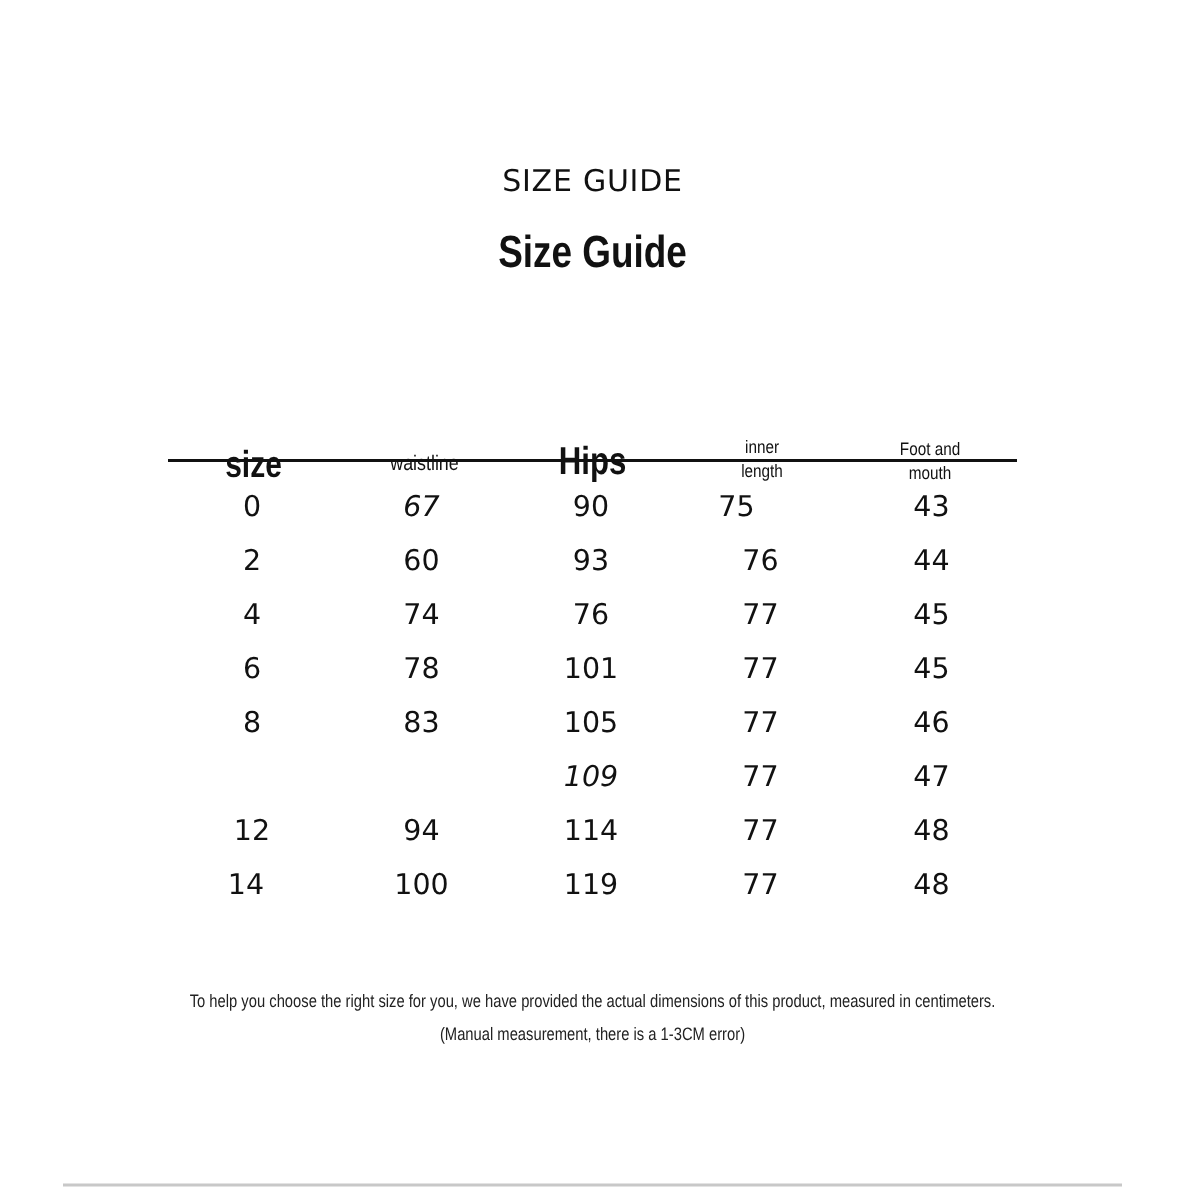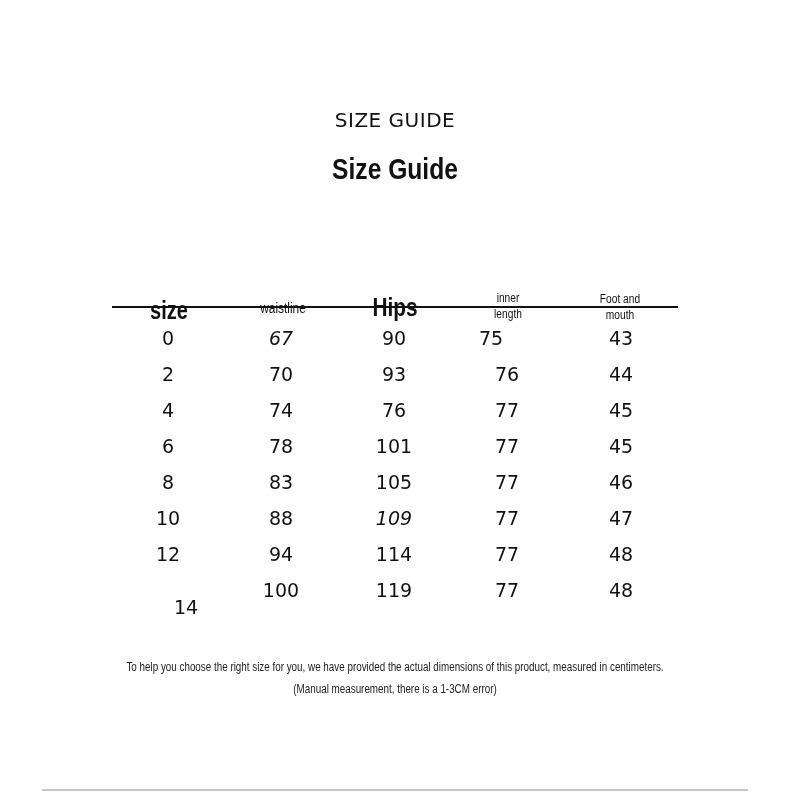--- a/index.html
+++ b/index.html
@@ -38,21 +38,21 @@
 
 <div class="row" style="top:320px;">
   <div class="cell" style="left:6px;">0</div>
   <div class="cell" style="left:119px;font-style:italic;">67</div>
   <div class="cell" style="left:232px;text-align:center;">90</div>
   <div class="cell" style="left:329px;">75</div>
   <div class="cell" style="left:459px;">43</div>
 </div>
 <div class="row" style="top:356px;">
   <div class="cell" style="left:6px;">2</div>
-  <div class="cell" style="left:119px;">70</div>
+  <div class="cell" style="left:119px;">60</div>
   <div class="cell" style="left:232px;">93</div>
   <div class="cell" style="left:345px;">76</div>
   <div class="cell" style="left:459px;">44</div>
 </div>
 <div class="row" style="top:392px;">
   <div class="cell" style="left:6px;">4</div>
   <div class="cell" style="left:119px;">74</div>
   <div class="cell" style="left:232px;">76</div>
   <div class="cell" style="left:345px;">77</div>
   <div class="cell" style="left:459px;">45</div>
@@ -65,35 +65,33 @@
   <div class="cell" style="left:459px;">45</div>
 </div>
 <div class="row" style="top:464px;">
   <div class="cell" style="left:6px;">8</div>
   <div class="cell" style="left:119px;">83</div>
   <div class="cell" style="left:232px;">105</div>
   <div class="cell" style="left:345px;">77</div>
   <div class="cell" style="left:459px;">46</div>
 </div>
 <div class="row" style="top:500px;">
-  <div class="cell" style="left:6px;">10</div>
-  <div class="cell" style="left:119px;">88</div>
   <div class="cell" style="left:232px;font-style:italic;">109</div>
   <div class="cell" style="left:345px;">77</div>
   <div class="cell" style="left:459px;">47</div>
 </div>
 <div class="row" style="top:536px;">
   <div class="cell" style="left:6px;">12</div>
   <div class="cell" style="left:119px;">94</div>
   <div class="cell" style="left:232px;">114</div>
   <div class="cell" style="left:345px;">77</div>
   <div class="cell" style="left:459px;">48</div>
 </div>
 <div class="row" style="top:572px;">
-  <div class="cell" style="left:24px;margin-top:17px;">14</div>
+  <div class="cell" style="left:2px;">14</div>
   <div class="cell" style="left:119px;">100</div>
   <div class="cell" style="left:232px;">119</div>
   <div class="cell" style="left:345px;">77</div>
   <div class="cell" style="left:459px;">48</div>
 </div>
 
 <div class="note1">To help you choose the right size for you, we have provided the actual dimensions of this product, measured in centimeters.</div>
 <div class="note2">(Manual measurement, there is a 1-3CM error)</div>
 
 <div class="bottom-line"></div>

